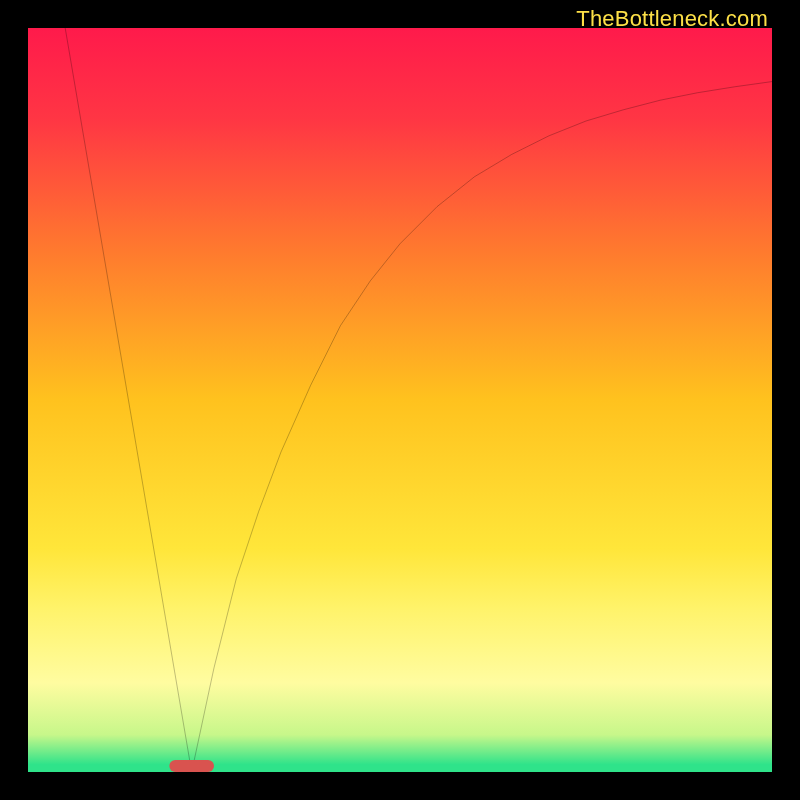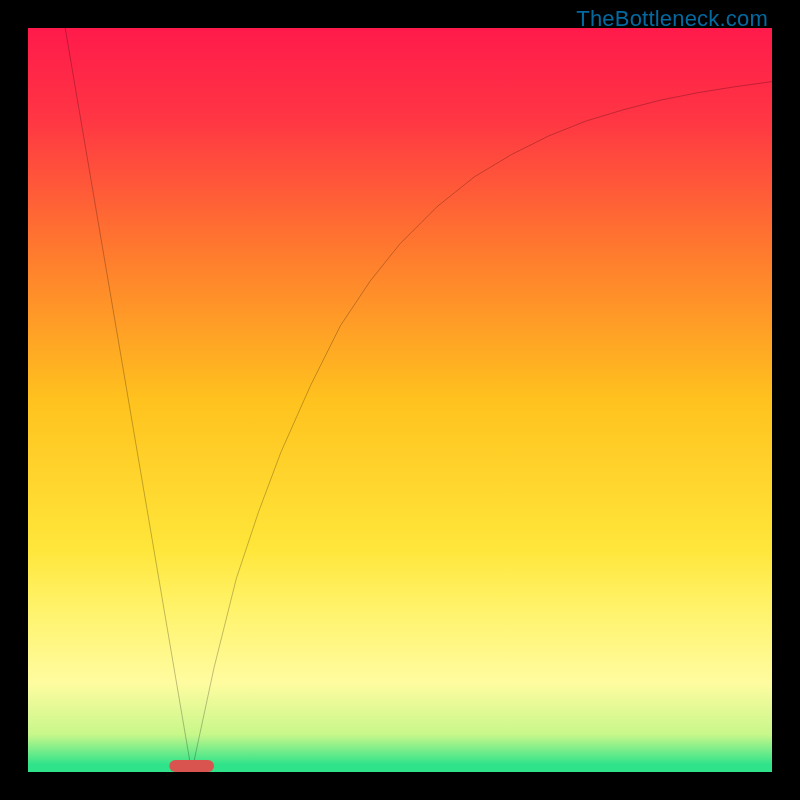--- a/index.html
+++ b/index.html
@@ -21,21 +21,21 @@
     position: absolute;
     left: 28px;
     top: 28px;
     width: 744px;
     height: 744px;
   }
   .watermark {
     position: absolute;
     top: 6px;
     right: 32px;
-    color: #0369a1;
+    color: #fde047;
     font-size: 22px;
     font-weight: 500;
     letter-spacing: 0.2px;
     user-select: none;
   }
 </style>
 </head>
 <body>
 
 <div class="frame">

